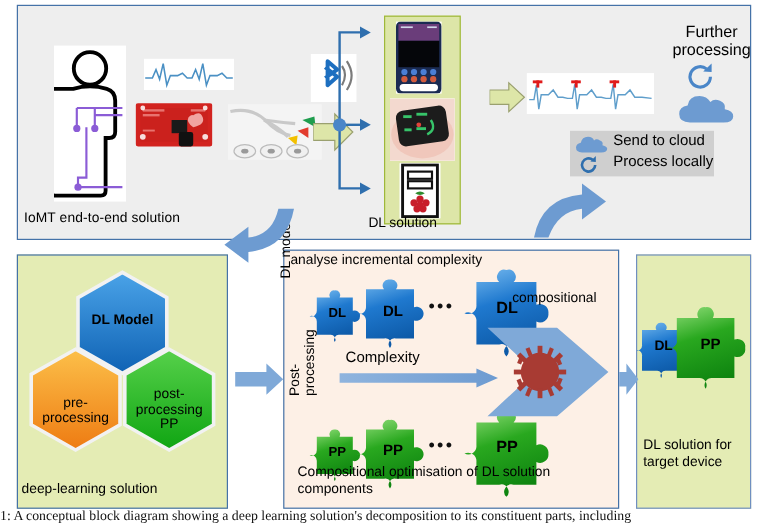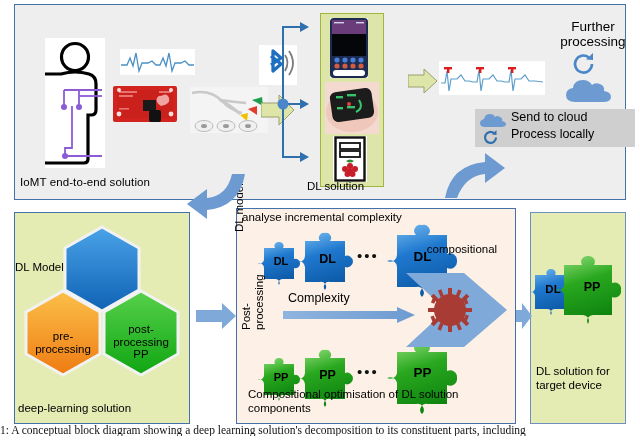--- a/index.html
+++ b/index.html
@@ -40,32 +40,32 @@
 
   
   #pale-arrow-2{position:absolute;left:393px;top:62px;width:30px;height:28px;}
   #ecg-out{position:absolute;left:424px;top:56px;width:106px;height:34px;background:#fff;}
 
   
   #further-title{position:absolute;left:530px;top:14px;width:96px;font-size:13.5px;
       line-height:15px;text-align:center;}
   #refresh-icon{position:absolute;left:556px;top:46px;width:26px;height:26px;}
   #cloud-icon{position:absolute;left:548px;top:72px;width:52px;height:30px;}
-  #legend-box{position:absolute;left:460px;top:104px;width:120px;height:38px;background:#cfcfcf;padding-left:40px;}
+  #legend-box{position:absolute;left:460px;top:104px;width:120px;height:38px;background:#cfcfcf;}
   .legend-row{position:absolute;left:36px;font-size:12.5px;white-space:nowrap;}
   #legend-cloud{position:absolute;left:4px;top:4px;width:28px;height:16px;}
   #legend-refresh{position:absolute;left:7px;top:20px;width:17px;height:16px;}
 
   
   #dls-panel{left:14px;top:212px;width:176px;height:212px;
       border:1.5px solid #4472a8;background:#e4ecb4;}
   #dls-label{position:absolute;left:18px;top:402px;font-size:11.5px;text-align:center;}
 
-  .hexlabel{position:absolute;text-align:left;font-size:11.5px;line-height:12.5px;
-      color:#000;width:100%;}
+  .hexlabel{position:absolute;text-align:center;font-size:11.5px;line-height:12.5px;
+      color:#000;width:100%;font-weight:bold;}
 
   
   #comp-panel{left:236px;top:208px;width:280px;height:216px;
       border:1.5px solid #4472a8;background:#fdf0e6;}
   #comp-top-label{position:absolute;left:242px;top:211px;font-size:11.5px;}
   #comp-bottom-label{position:absolute;left:248px;top:388px;width:262px;font-size:11.5px;
       line-height:13.5px;}
   #rot-dl{position:absolute;left:233px;top:232px;width:60px;height:16px;
       transform:rotate(-90deg);transform-origin:left top;font-size:11.5px;white-space:nowrap;}
   #rot-pp{position:absolute;left:240px;top:330px;width:70px;height:28px;

